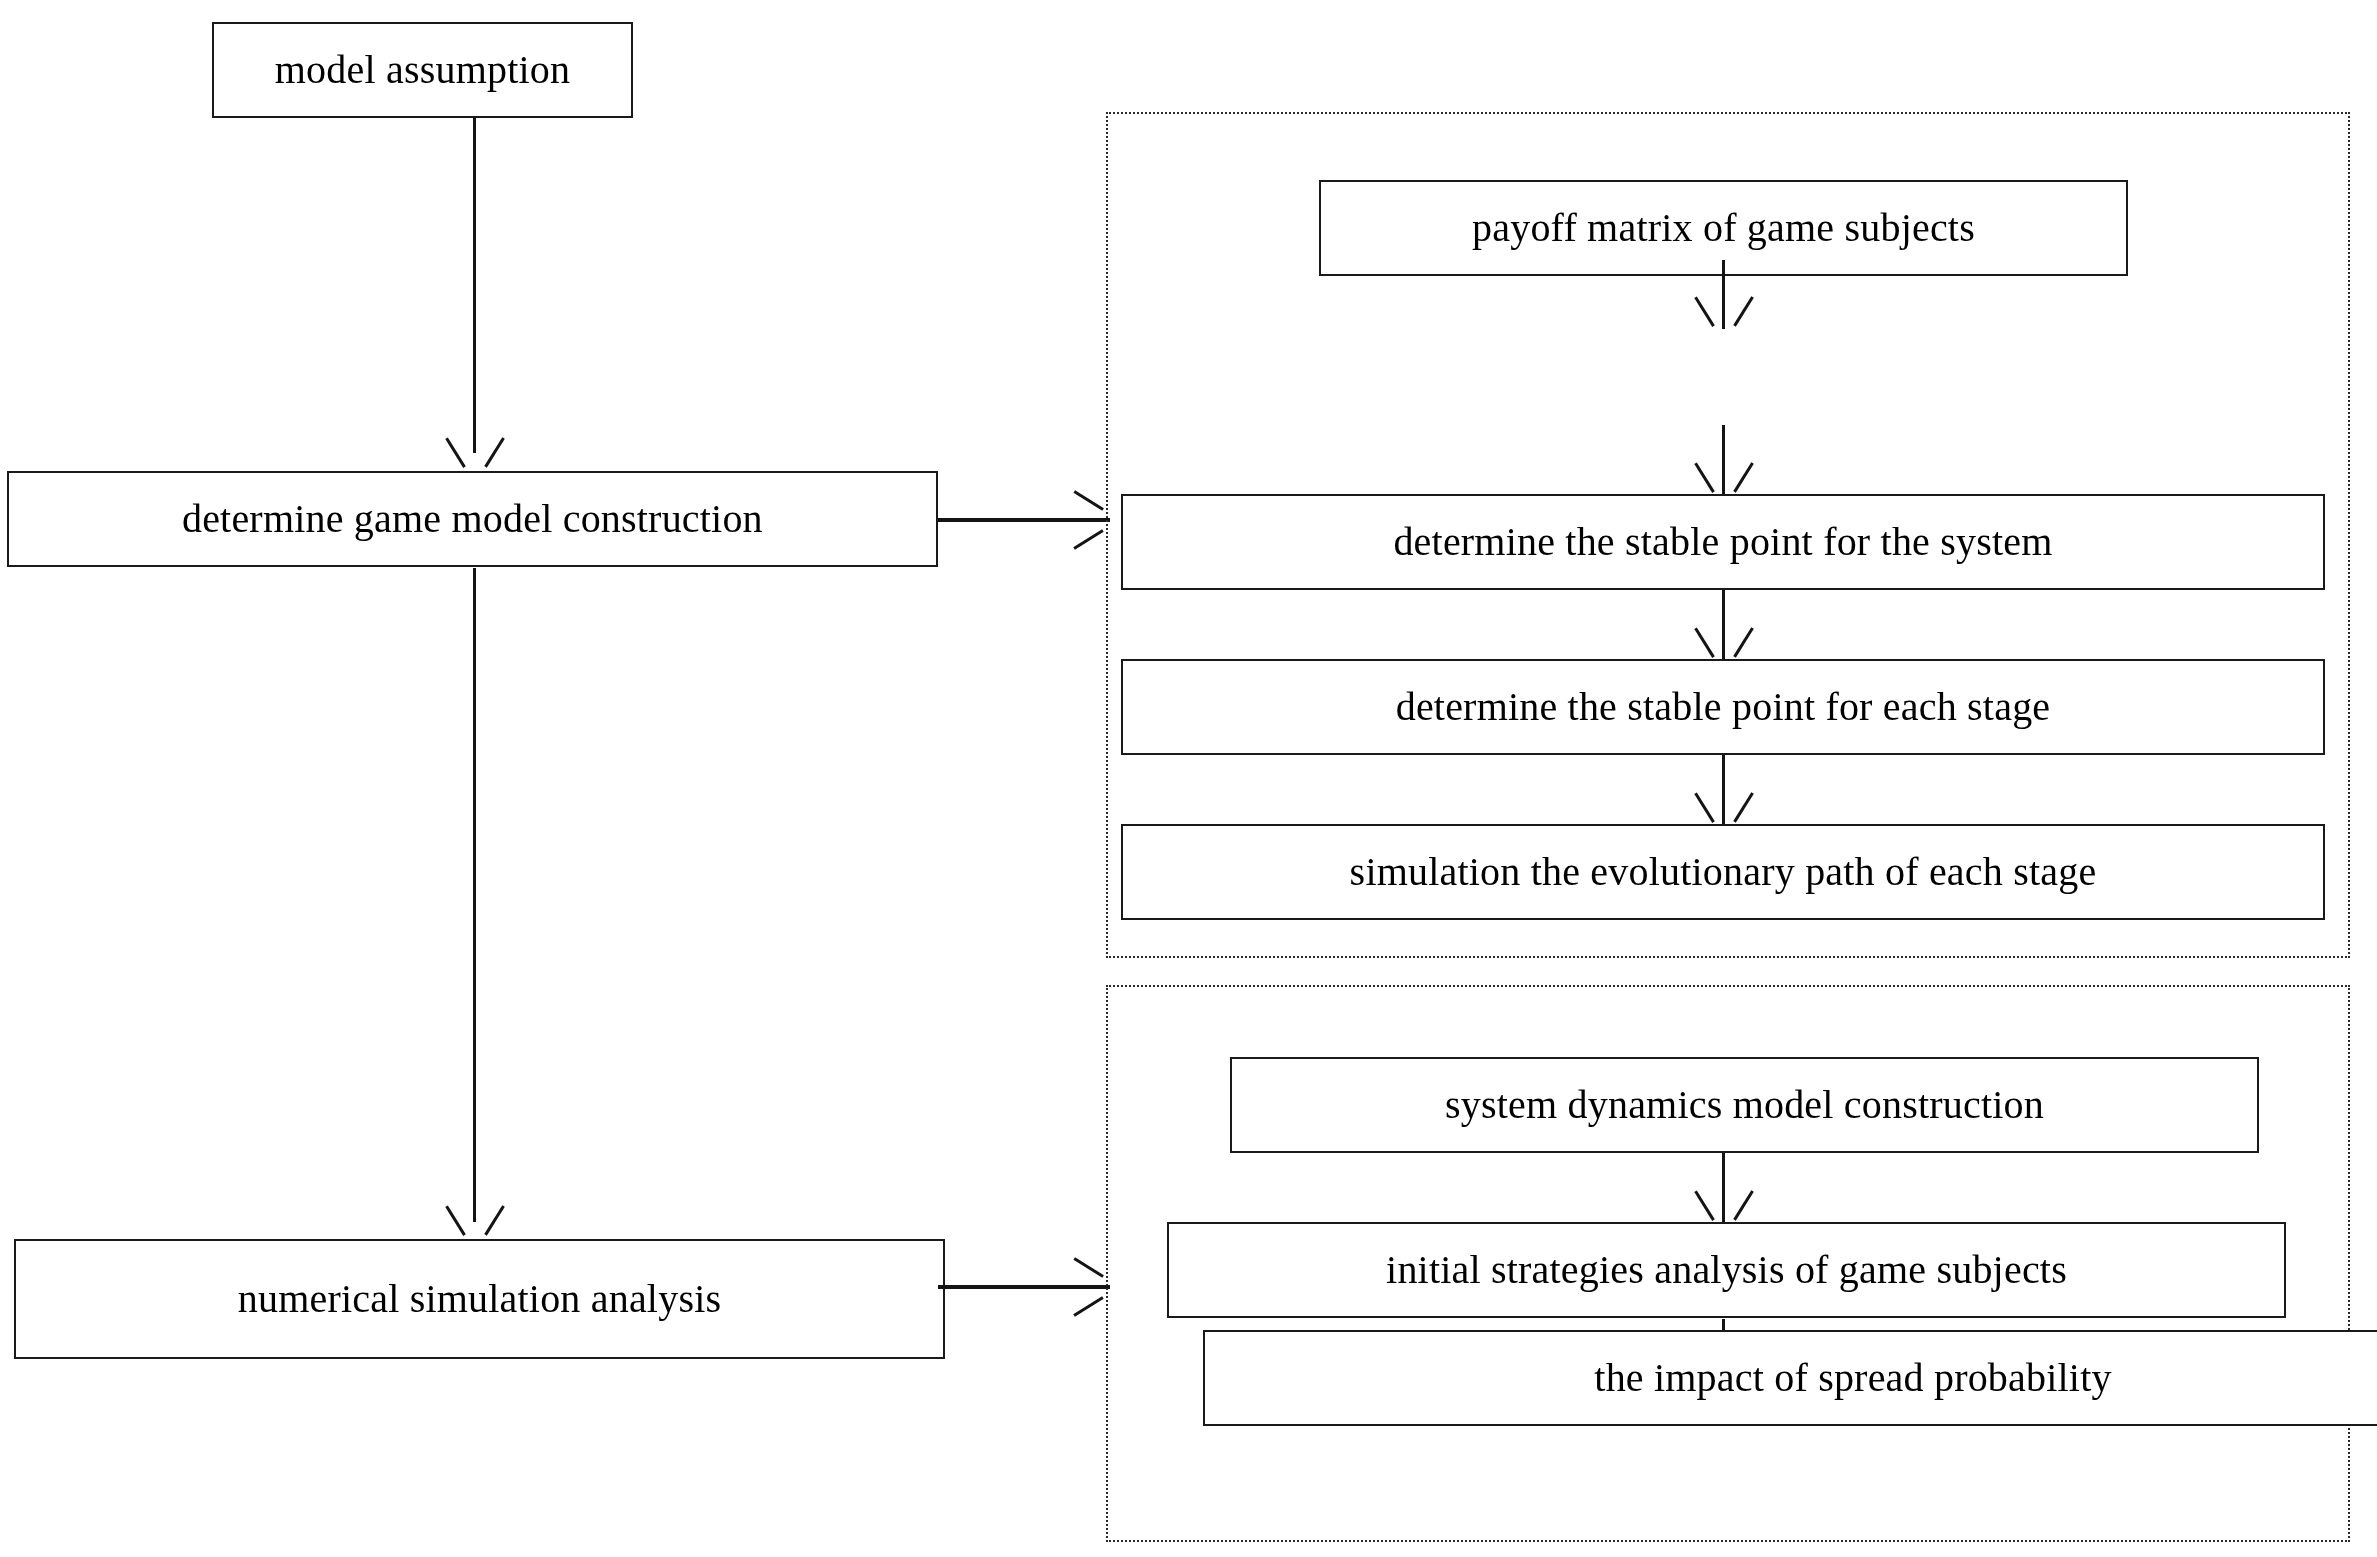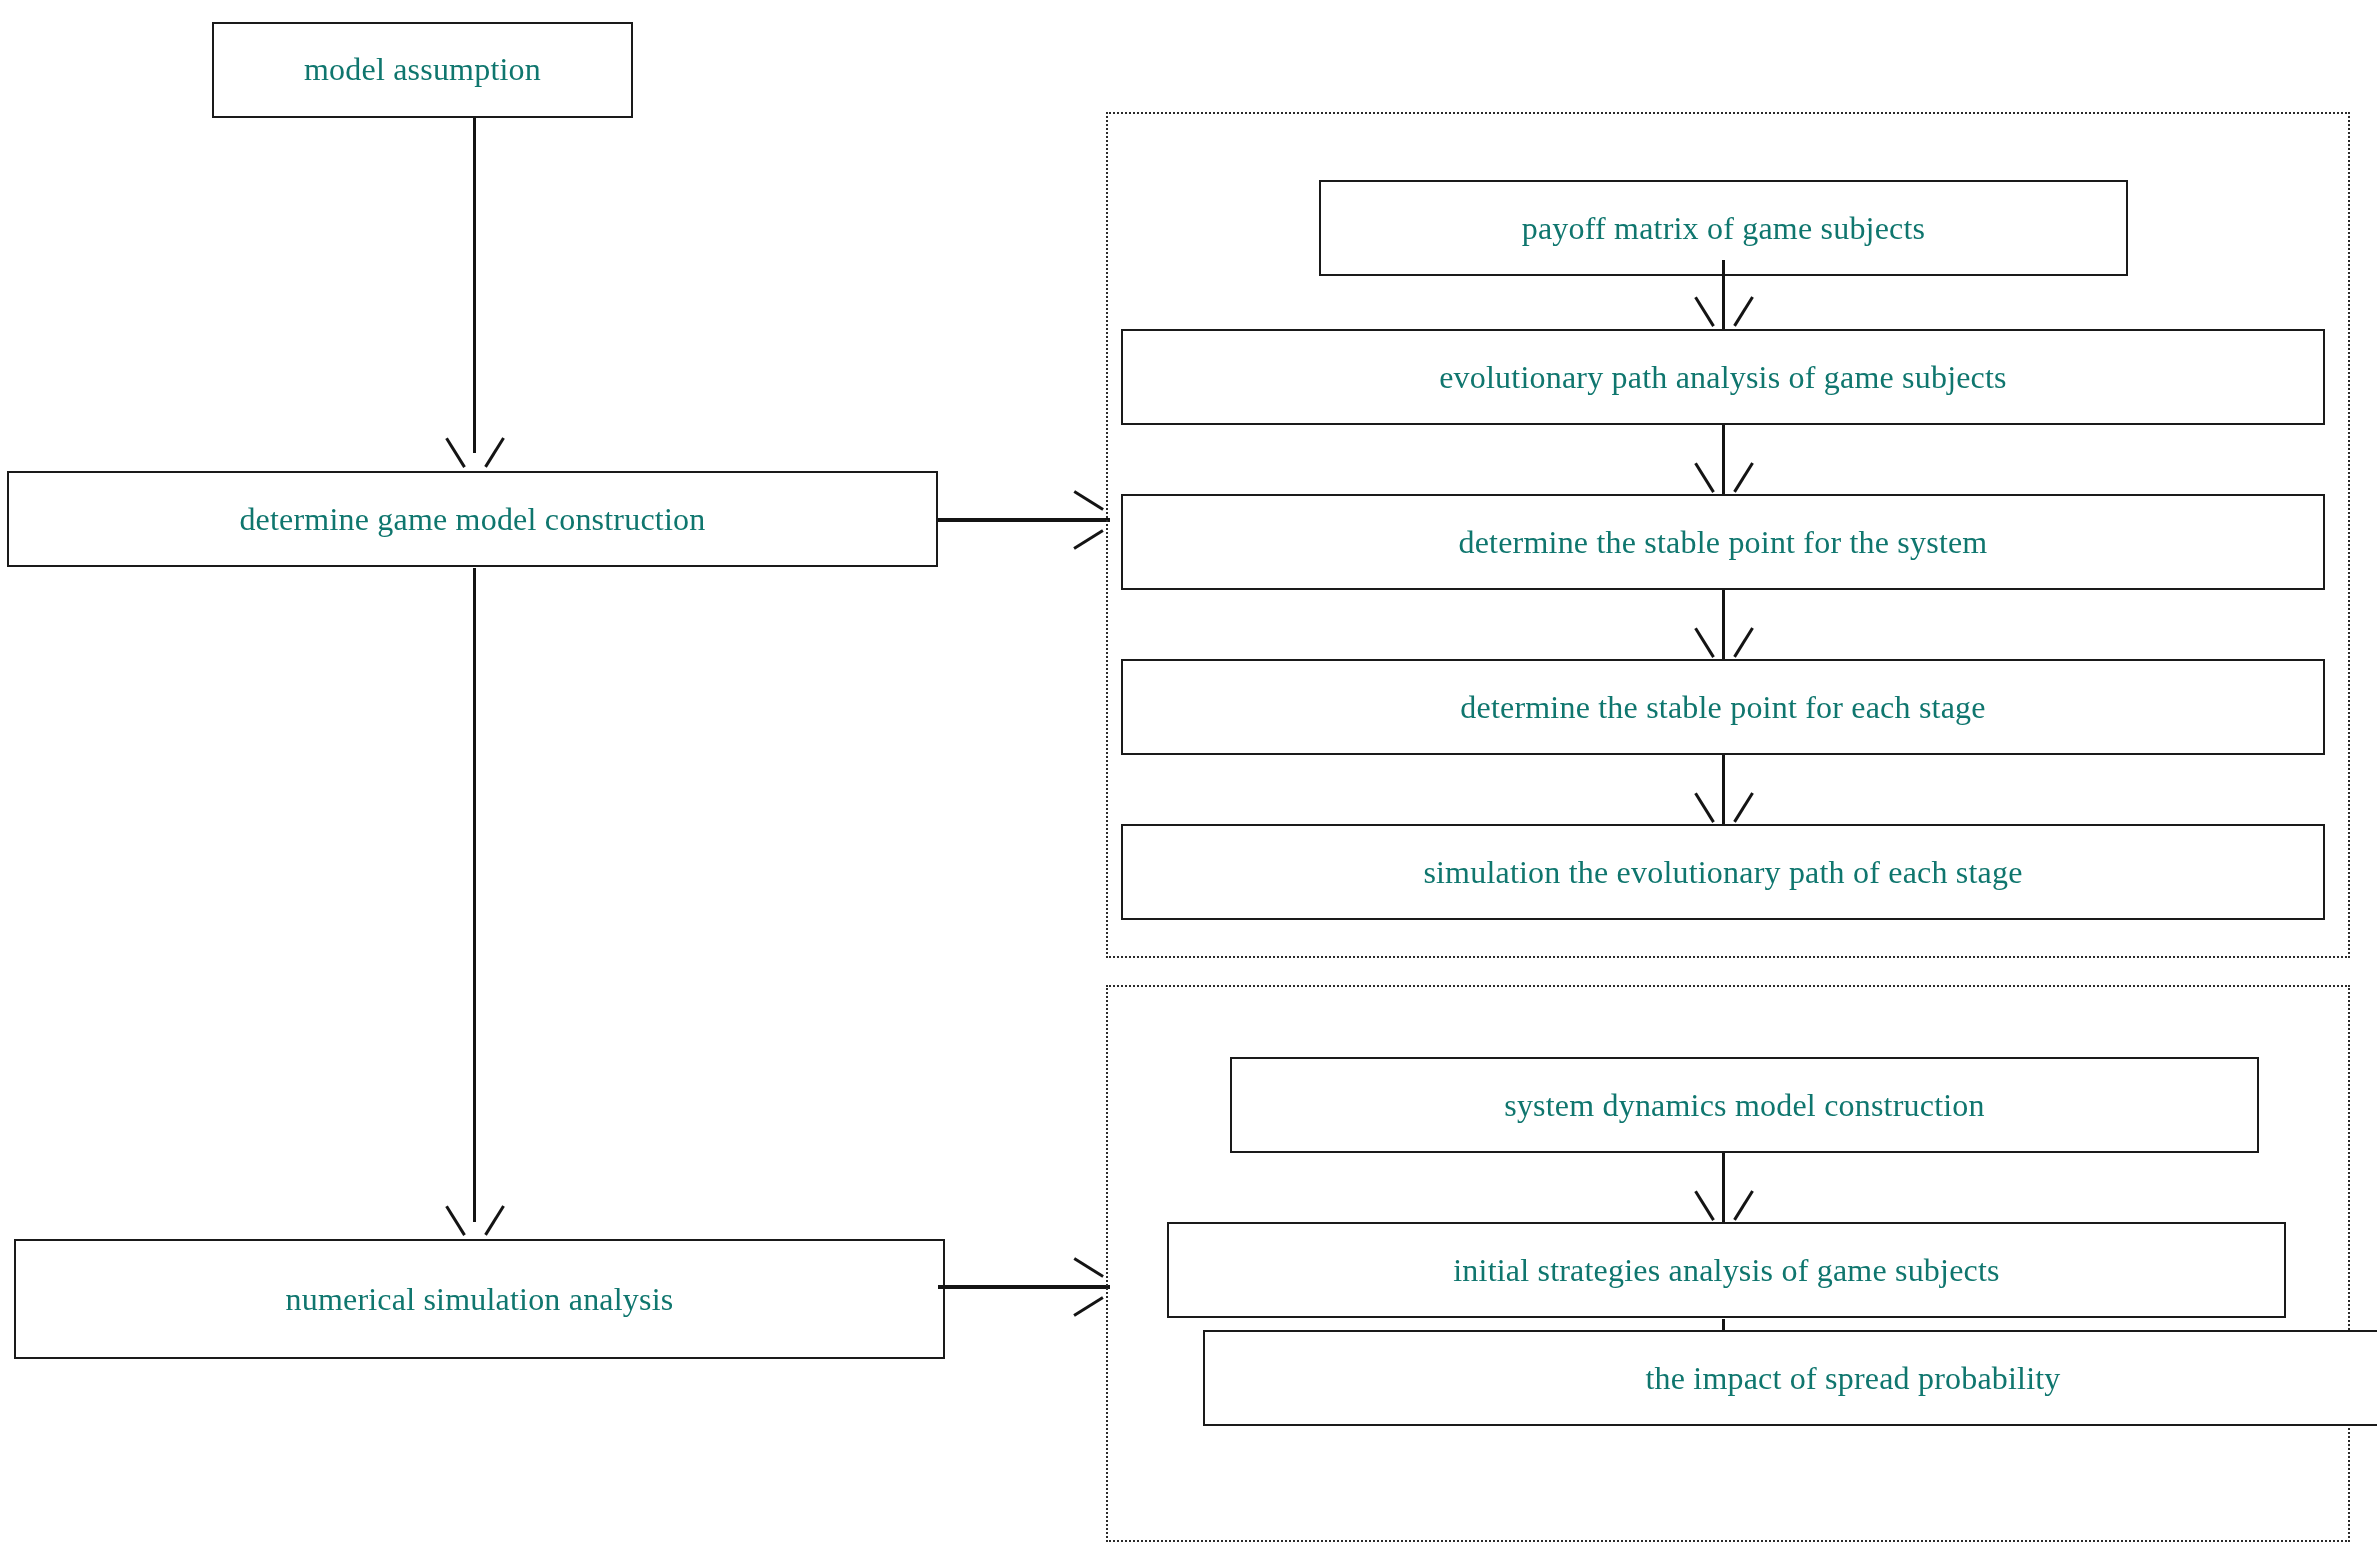--- a/index.html
+++ b/index.html
@@ -19,22 +19,22 @@
   
   .node {
     position: absolute;
     box-sizing: border-box;
     background: #ffffff;
     border: 2.6px solid #1a1a1a;
     display: flex;
     align-items: center;
     justify-content: center;
     text-align: center;
-    color: #0f766e;
-    font-size: 32px;
+    color: #000000;
+    font-size: 40px;
     line-height: 1.15;
     letter-spacing: 0.2px;
     white-space: nowrap;
     padding: 0 8.6px;
   }
   .node .node-label { pointer-events: none; }
 
   
   .panel {
     position: absolute;
@@ -119,23 +119,20 @@
   <div class="chev-right" style="left:1069px; top:1267px;"></div>
 
   <div class="panel" style="left:1106px; top:112px; width:1244px; height:846px;"></div>
 
   <div class="node" style="left:1319px; top:180px; width:809px; height:96px;">
     <span class="node-label">payoff matrix of game subjects</span>
   </div>
   <div class="vline" style="left:1722px; top:260px; width:3.4px; height:69px;"></div>
   <div class="chev-down" style="left:1704px; top:292px;"></div>
 
-  <div class="node" style="left:1121px; top:329px; width:1204px; height:96px;">
-    <span class="node-label">evolutionary path analysis of game subjects</span>
-  </div>
   <div class="vline" style="left:1722px; top:425px; width:3.4px; height:69px;"></div>
   <div class="chev-down" style="left:1704px; top:458px;"></div>
 
   <div class="node" style="left:1121px; top:494px; width:1204px; height:96px;">
     <span class="node-label">determine the stable point for the system</span>
   </div>
   <div class="vline" style="left:1722px; top:590px; width:3.4px; height:69px;"></div>
   <div class="chev-down" style="left:1704px; top:623px;"></div>
 
   <div class="node" style="left:1121px; top:659px; width:1204px; height:96px;">

